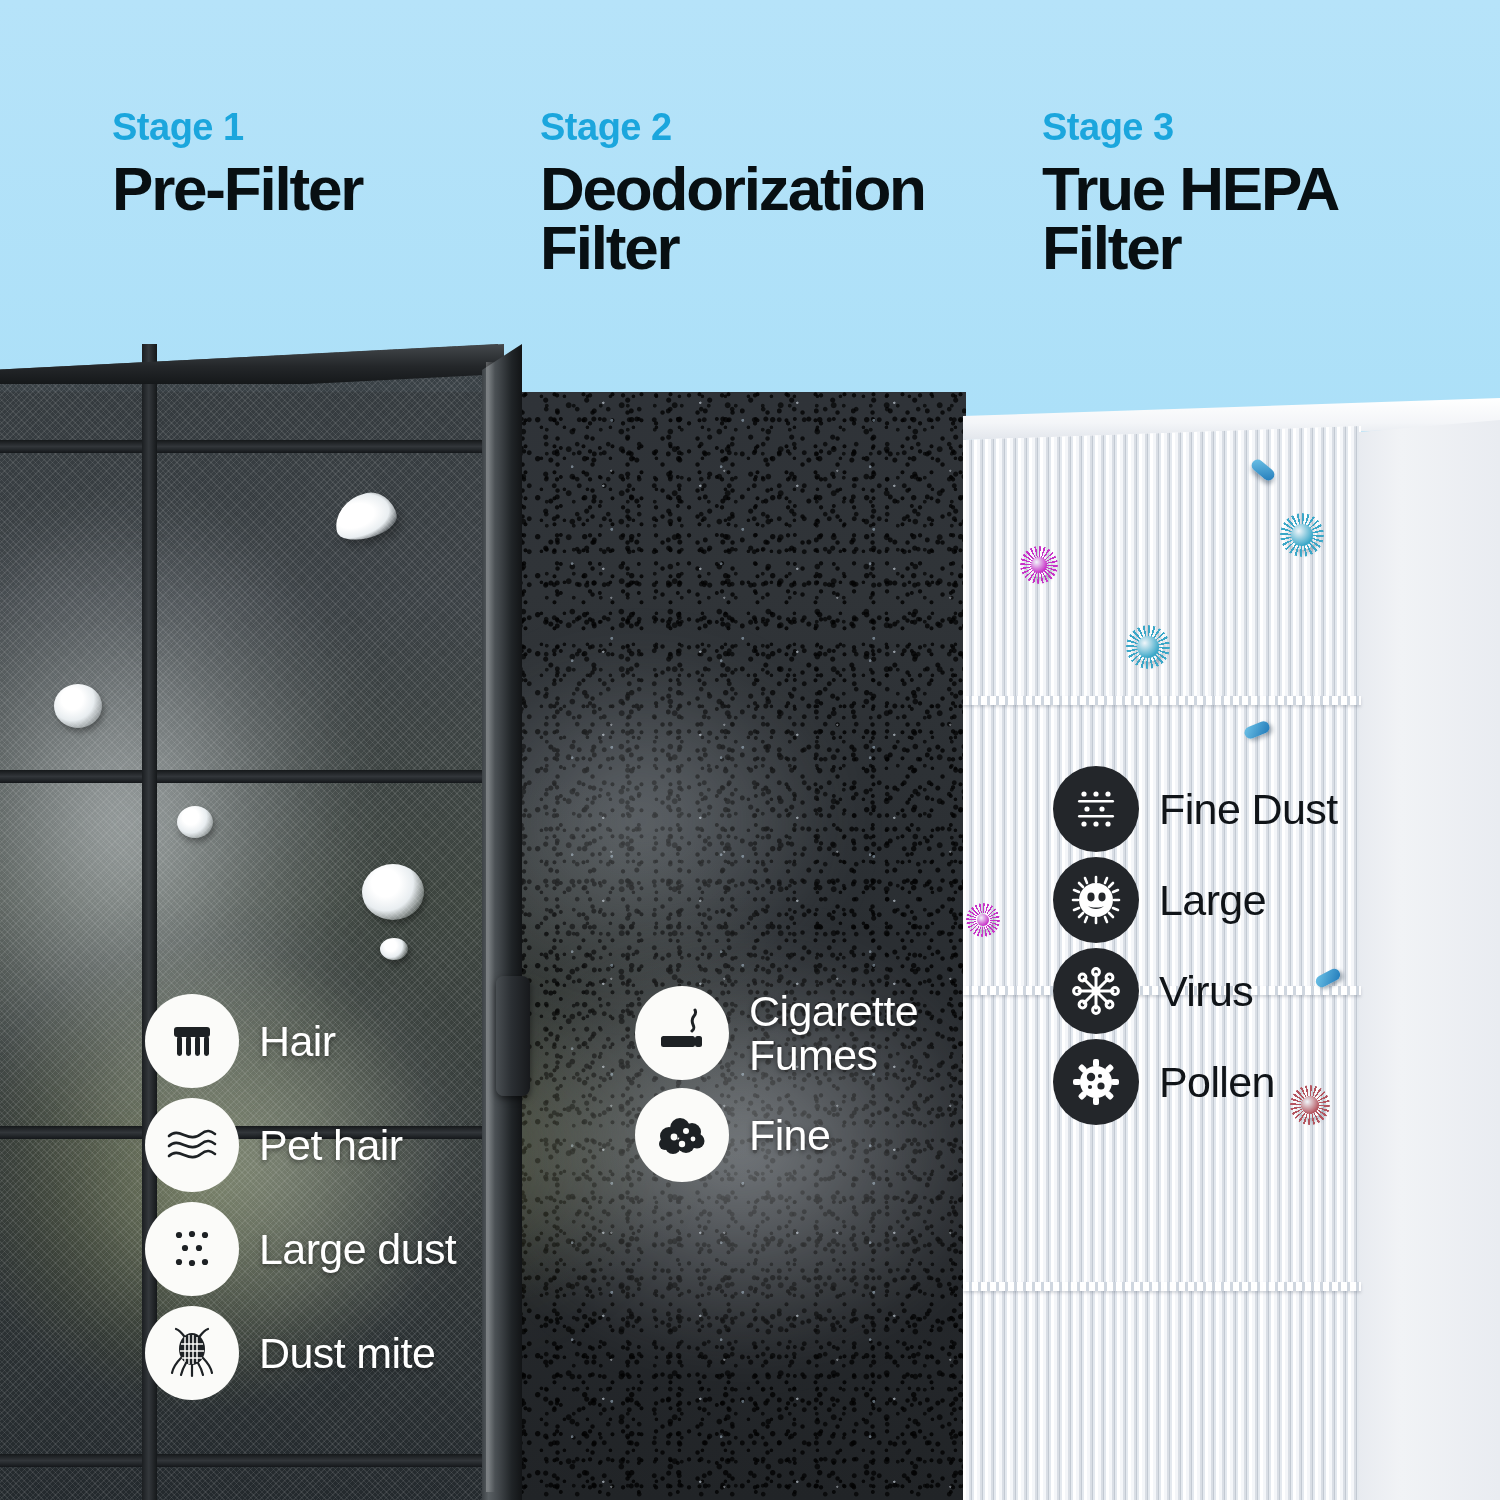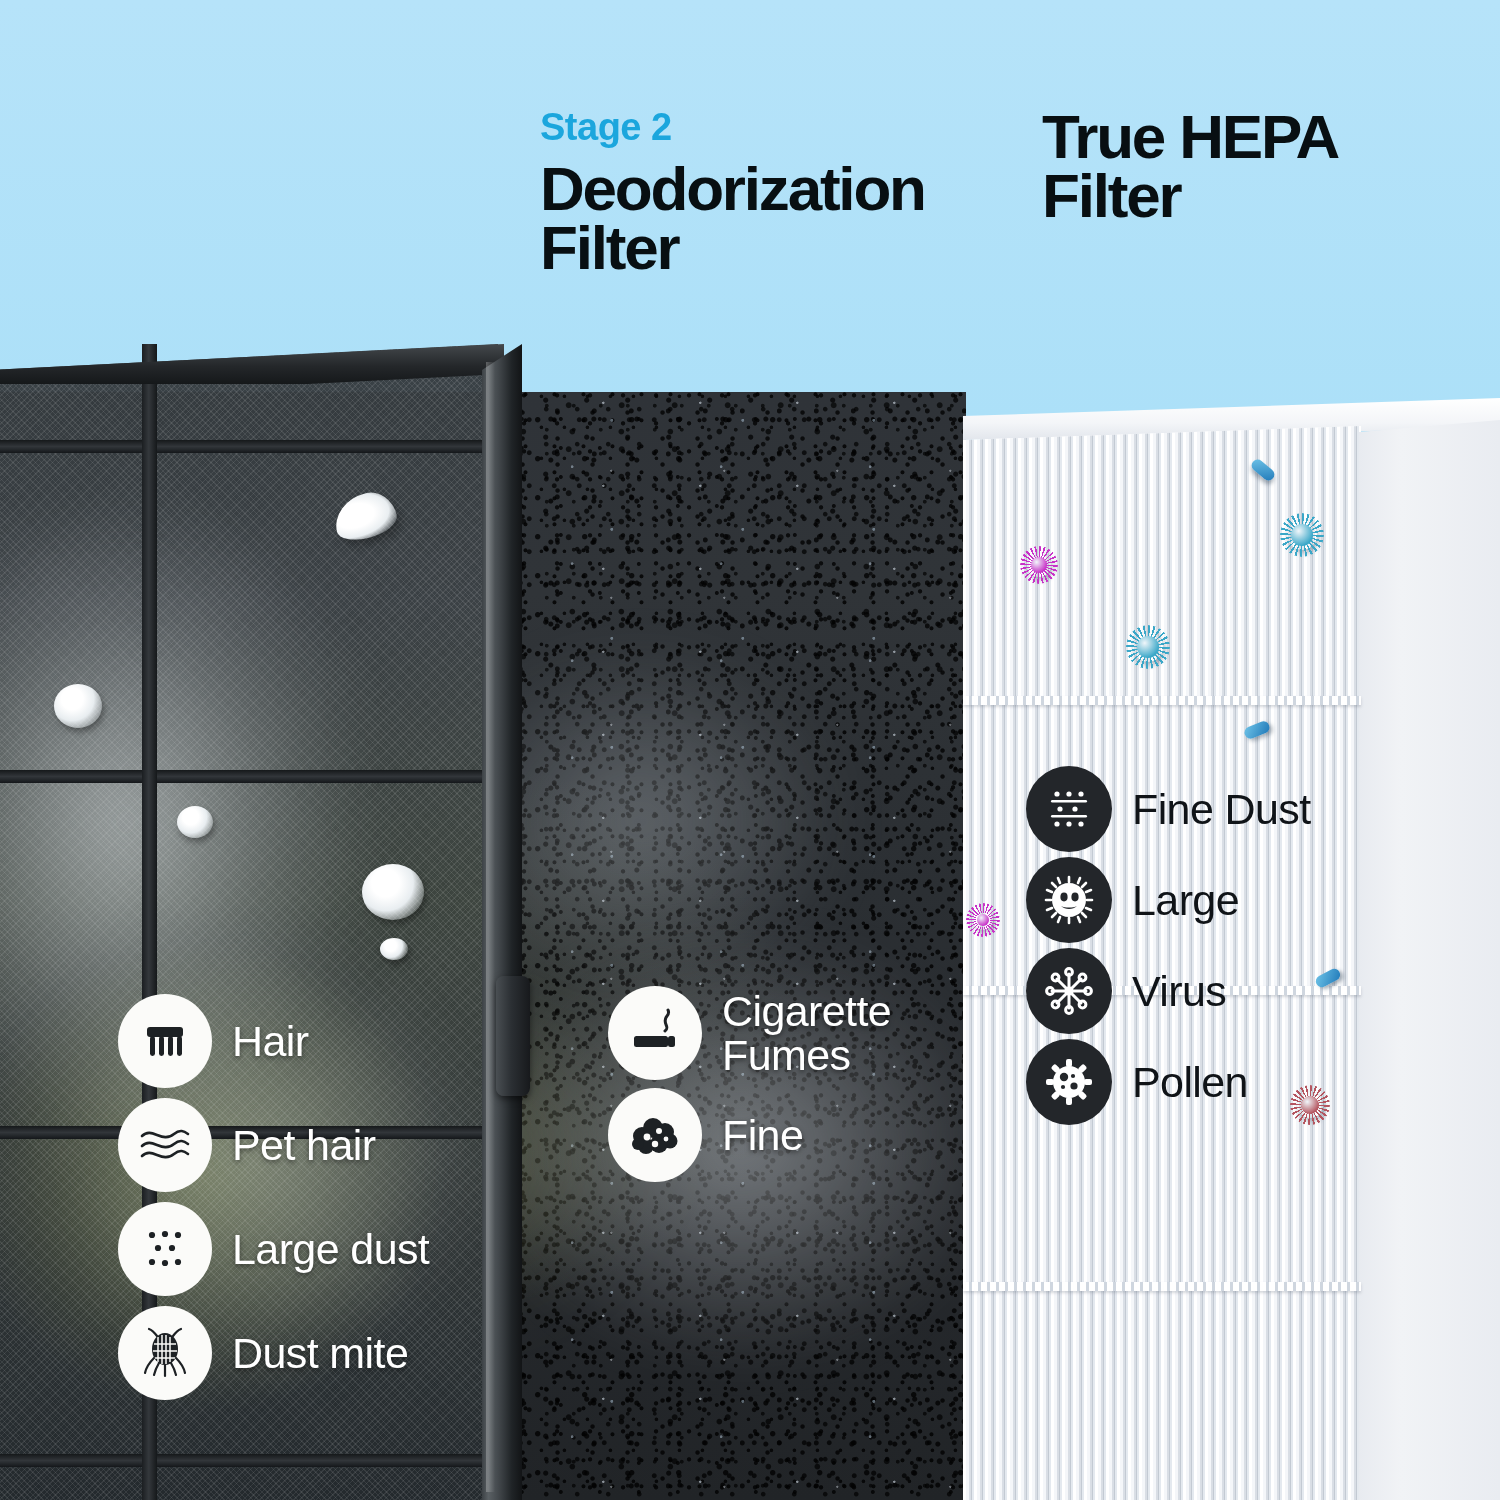--- a/index.html
+++ b/index.html
@@ -234,21 +234,21 @@
   .feather{
     position:absolute;width:62px;height:44px;
     background:radial-gradient(ellipse at 34% 44%, #ffffff 0 34%, #e9eef1 60%, rgba(233,238,241,0) 84%);
     border-radius:60% 40% 52% 48% / 70% 64% 36% 30%;
     transform:rotate(-14deg);
     box-shadow:3px 6px 8px rgba(0,0,0,.3);
   }
 
   
   .feat-list{position:absolute;}
-  .feat{display:flex;align-items:center;margin-bottom:10px;}
+  .feat{display:flex;align-items:center;margin-bottom:10px;padding-left:27px;}
   .bubble{
     flex:0 0 auto;border-radius:50%;
     display:flex;align-items:center;justify-content:center;
   }
   .bubble.light{background:#fbfbf9;}
   .bubble.dark{background:#23262a;}
   .feat-label{
     margin-left:20px;line-height:1.03;white-space:pre-line;letter-spacing:-0.6px;
   }
   .light-theme .bubble{width:94px;height:94px;}
@@ -322,26 +322,31 @@
     <div class="rail-hi"></div>
     <div class="handle"></div>
 
     <span class="feather" style="left:342px;top:150px;"></span>
     <span class="fluff" style="left:62px;top:340px;width:48px;height:44px;"></span>
     <span class="fluff" style="left:185px;top:462px;width:36px;height:32px;"></span>
     <span class="fluff" style="left:370px;top:520px;width:62px;height:56px;"></span>
     <span class="fluff" style="left:388px;top:594px;width:28px;height:22px;"></span>
   </div>
 
+  <div class="head-col" id="head1">
+    <div class="stage-kicker">Stage 1</div>
+    <div class="stage-title">Pre-Filter</div>
+  </div>
   <div class="head-col" id="head2">
     <div class="stage-kicker">Stage 2</div>
     <div class="stage-title">Deodorization
 Filter</div>
   </div>
   <div class="head-col" id="head3">
+    <div class="stage-kicker">Stage 3</div>
     <div class="stage-title">True HEPA
 Filter</div>
   </div>
 
   <div class="feat-list light-theme" id="list1">
 
     <div class="feat">
       <span class="bubble light">
         <svg class="ic" width="54" height="54" viewBox="0 0 54 54">
             <g fill="#1d2124">

